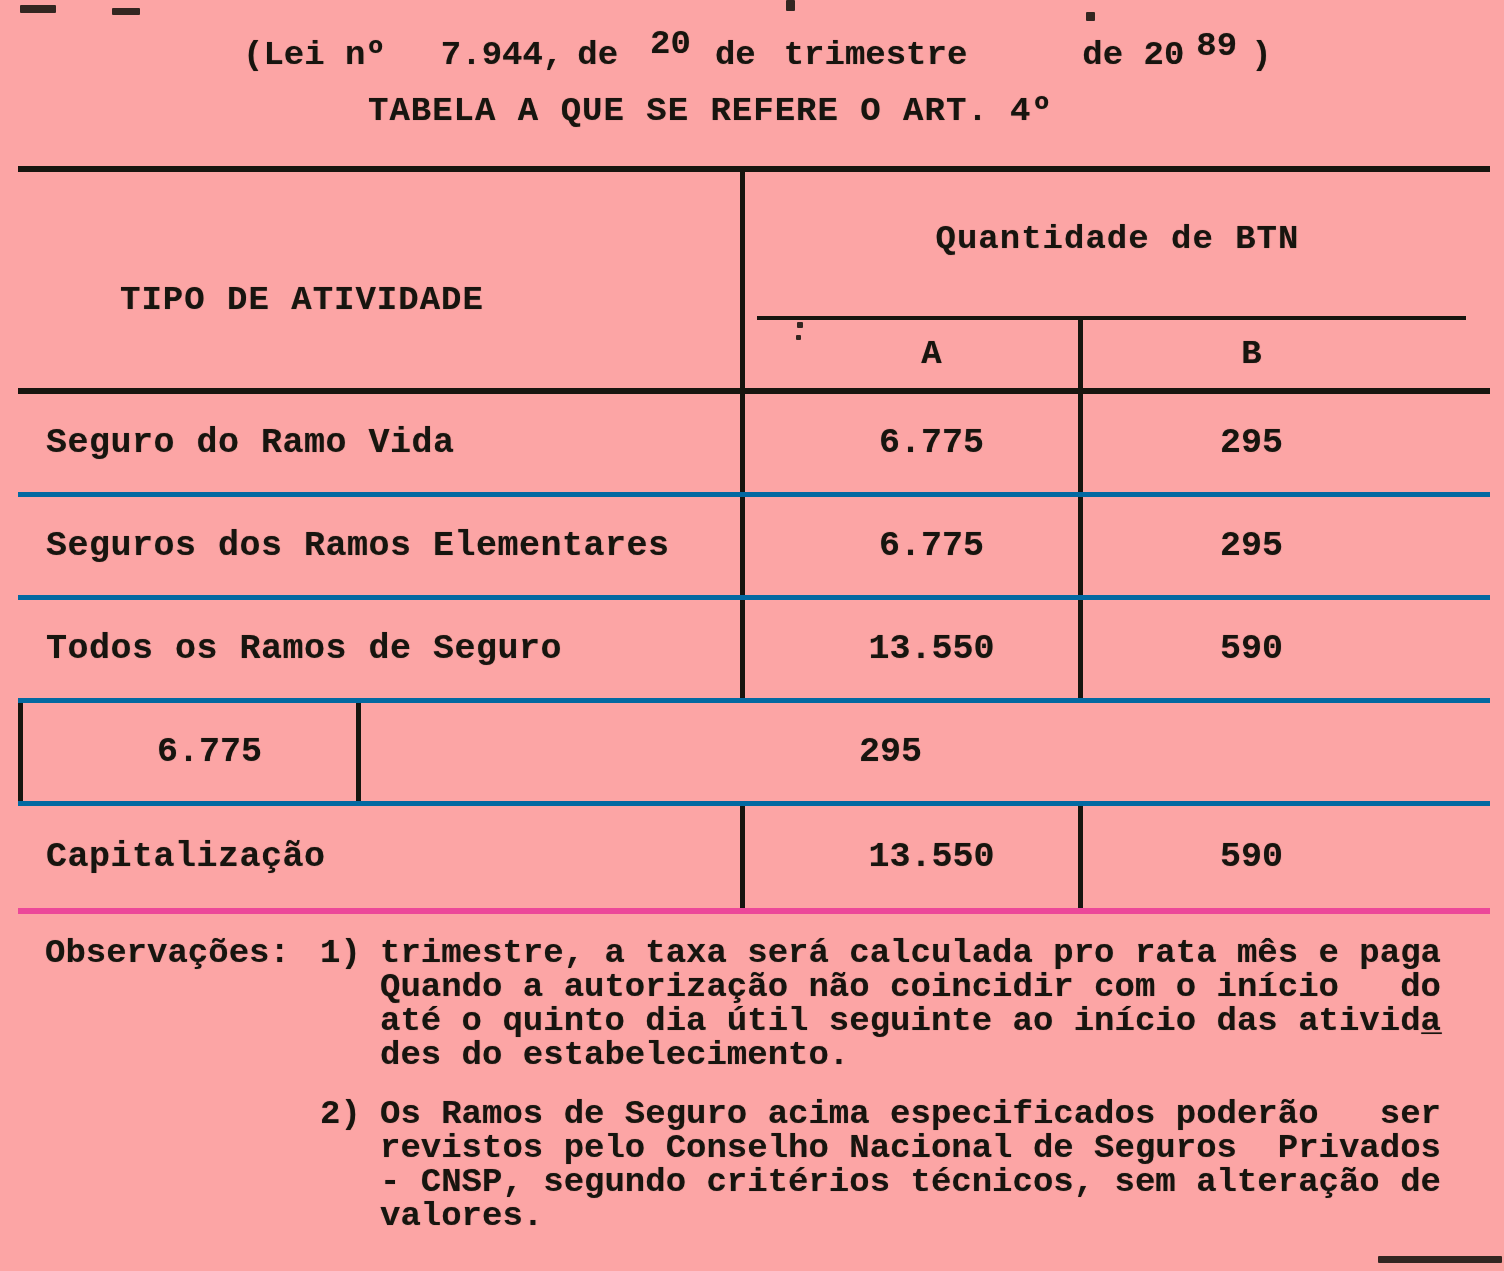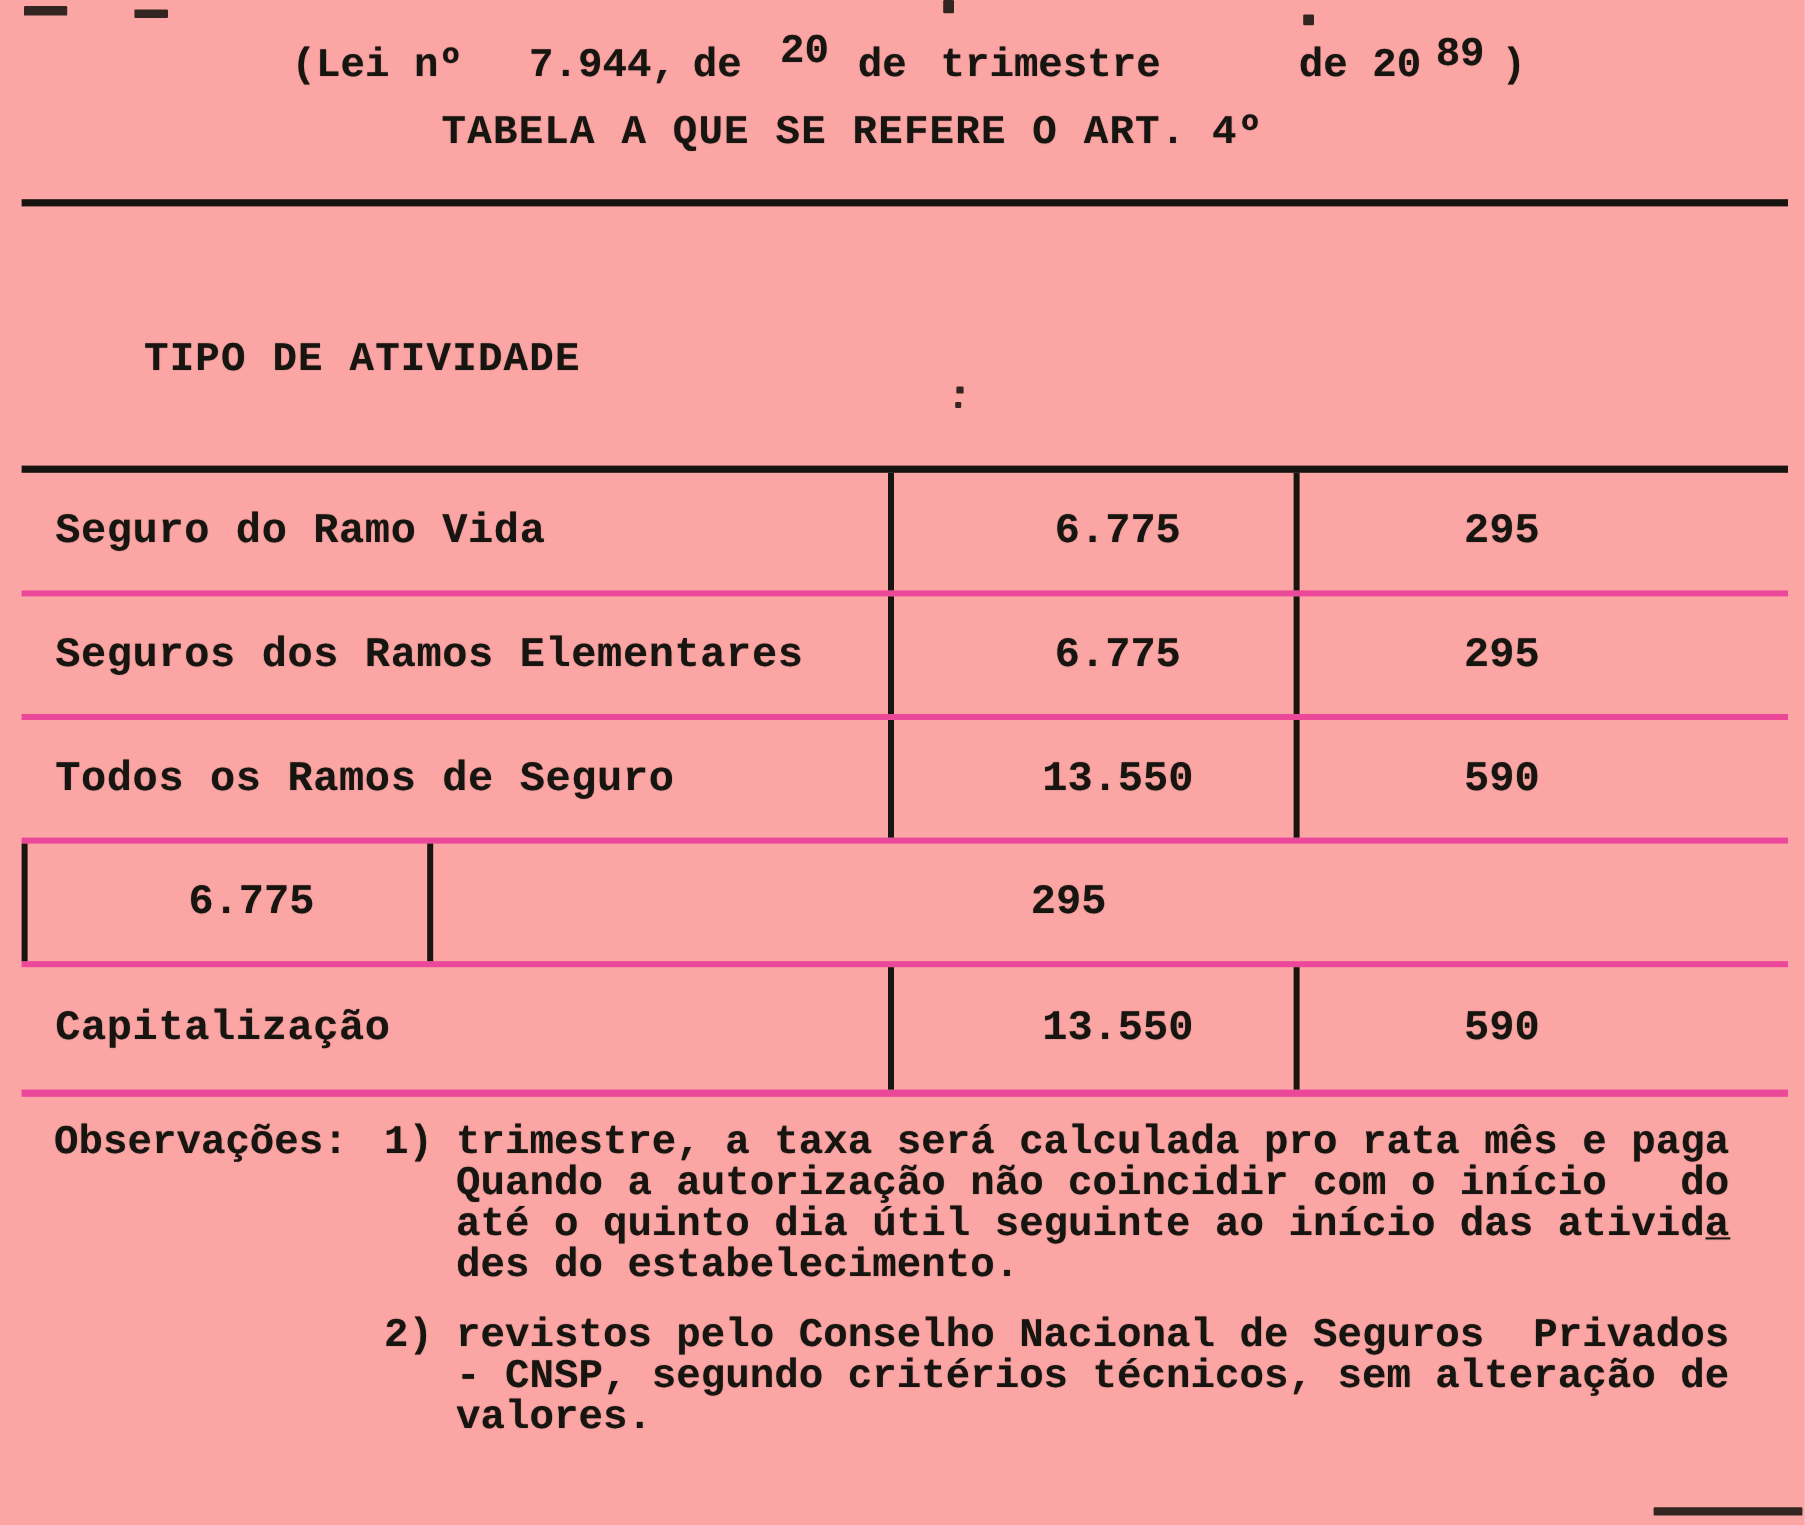--- a/index.html
+++ b/index.html
@@ -45,21 +45,21 @@
   }
   .right-head{flex:1;border-left:5px solid #17150f;display:flex;flex-direction:column;box-sizing:border-box;}
   .group-header{
     height:144px;display:flex;align-items:center;justify-content:center;
     padding-bottom:10px;box-sizing:border-box;font-size:34px;letter-spacing:1px;
   }
   .group-rule{height:4px;background:#17150f;margin:0 24px 0 12px;}
   .subcols{flex:1;display:flex;}
   .subcol{width:333px;display:flex;align-items:center;justify-content:center;font-size:34px;box-sizing:border-box;padding-left:40px;}
   .subcol.b{flex:1;border-left:5px solid #17150f;padding-left:0;padding-right:70px;}
-  .trow{display:flex;height:98px;border-bottom:5px solid #ec4899;}
+  .trow{display:flex;height:98px;border-bottom:5px solid #0369a1;}
   .trow.last{height:102px;border-bottom:6px solid #ec4899;}
   .cell{box-sizing:border-box;display:flex;align-items:center;}
   .cell.activity{width:722px;padding-left:28px;font-size:35px;letter-spacing:0.5px;}
   .cell.vala{width:338px;border-left:5px solid #17150f;justify-content:center;padding-left:40px;font-size:35px;}
   .cell.valb{flex:1;border-left:5px solid #17150f;justify-content:center;padding-right:70px;font-size:35px;}
   
   .observations{
     position:absolute;left:45px;top:936px;width:1440px;
     font-size:34px;line-height:34px;
   }
@@ -101,20 +101,28 @@
     <span class="month">trimestre</span>
     <span class="p5">de 20</span>
     <span class="year">89</span>
     <span class="p6">)</span>
   </div>
   <div class="doc-title">TABELA A QUE SE REFERE O ART. 4º</div>
 
   <div class="btn-table">
     <div class="thead">
       <div class="th-activity">TIPO DE ATIVIDADE</div>
+      <div class="right-head">
+        <div class="group-header">Quantidade de BTN</div>
+        <div class="group-rule"></div>
+        <div class="subcols">
+          <div class="subcol">A</div>
+          <div class="subcol b">B</div>
+        </div>
+      </div>
     </div>
 
     <div class="trow">
       <div class="cell activity">Seguro do Ramo Vida</div>
       <div class="cell vala">6.775</div>
       <div class="cell valb">295</div>
     </div>
     <div class="trow">
       <div class="cell activity">Seguros dos Ramos Elementares</div>
       <div class="cell vala">6.775</div>
@@ -143,20 +151,21 @@
       <div class="obs-text">
         <div class="obs-line">trimestre, a taxa será calculada pro rata mês e paga</div>
         <div class="obs-line">Quando a autorização não coincidir com o início   do</div>
         <div class="obs-line">até o quinto dia útil seguinte ao início das ativida̲</div>
         <div class="obs-line">des do estabelecimento.</div>
       </div>
     </div>
     <div class="obs-item second">
       <div class="obs-num">2)</div>
       <div class="obs-text">
+        <div class="obs-line">Os Ramos de Seguro acima especificados poderão   ser</div>
         <div class="obs-line">revistos pelo Conselho Nacional de Seguros  Privados</div>
         <div class="obs-line">- CNSP, segundo critérios técnicos, sem alteração de</div>
         <div class="obs-line">valores.</div>
       </div>
     </div>
   </div>
 
 </div>
 
 </body></html>

